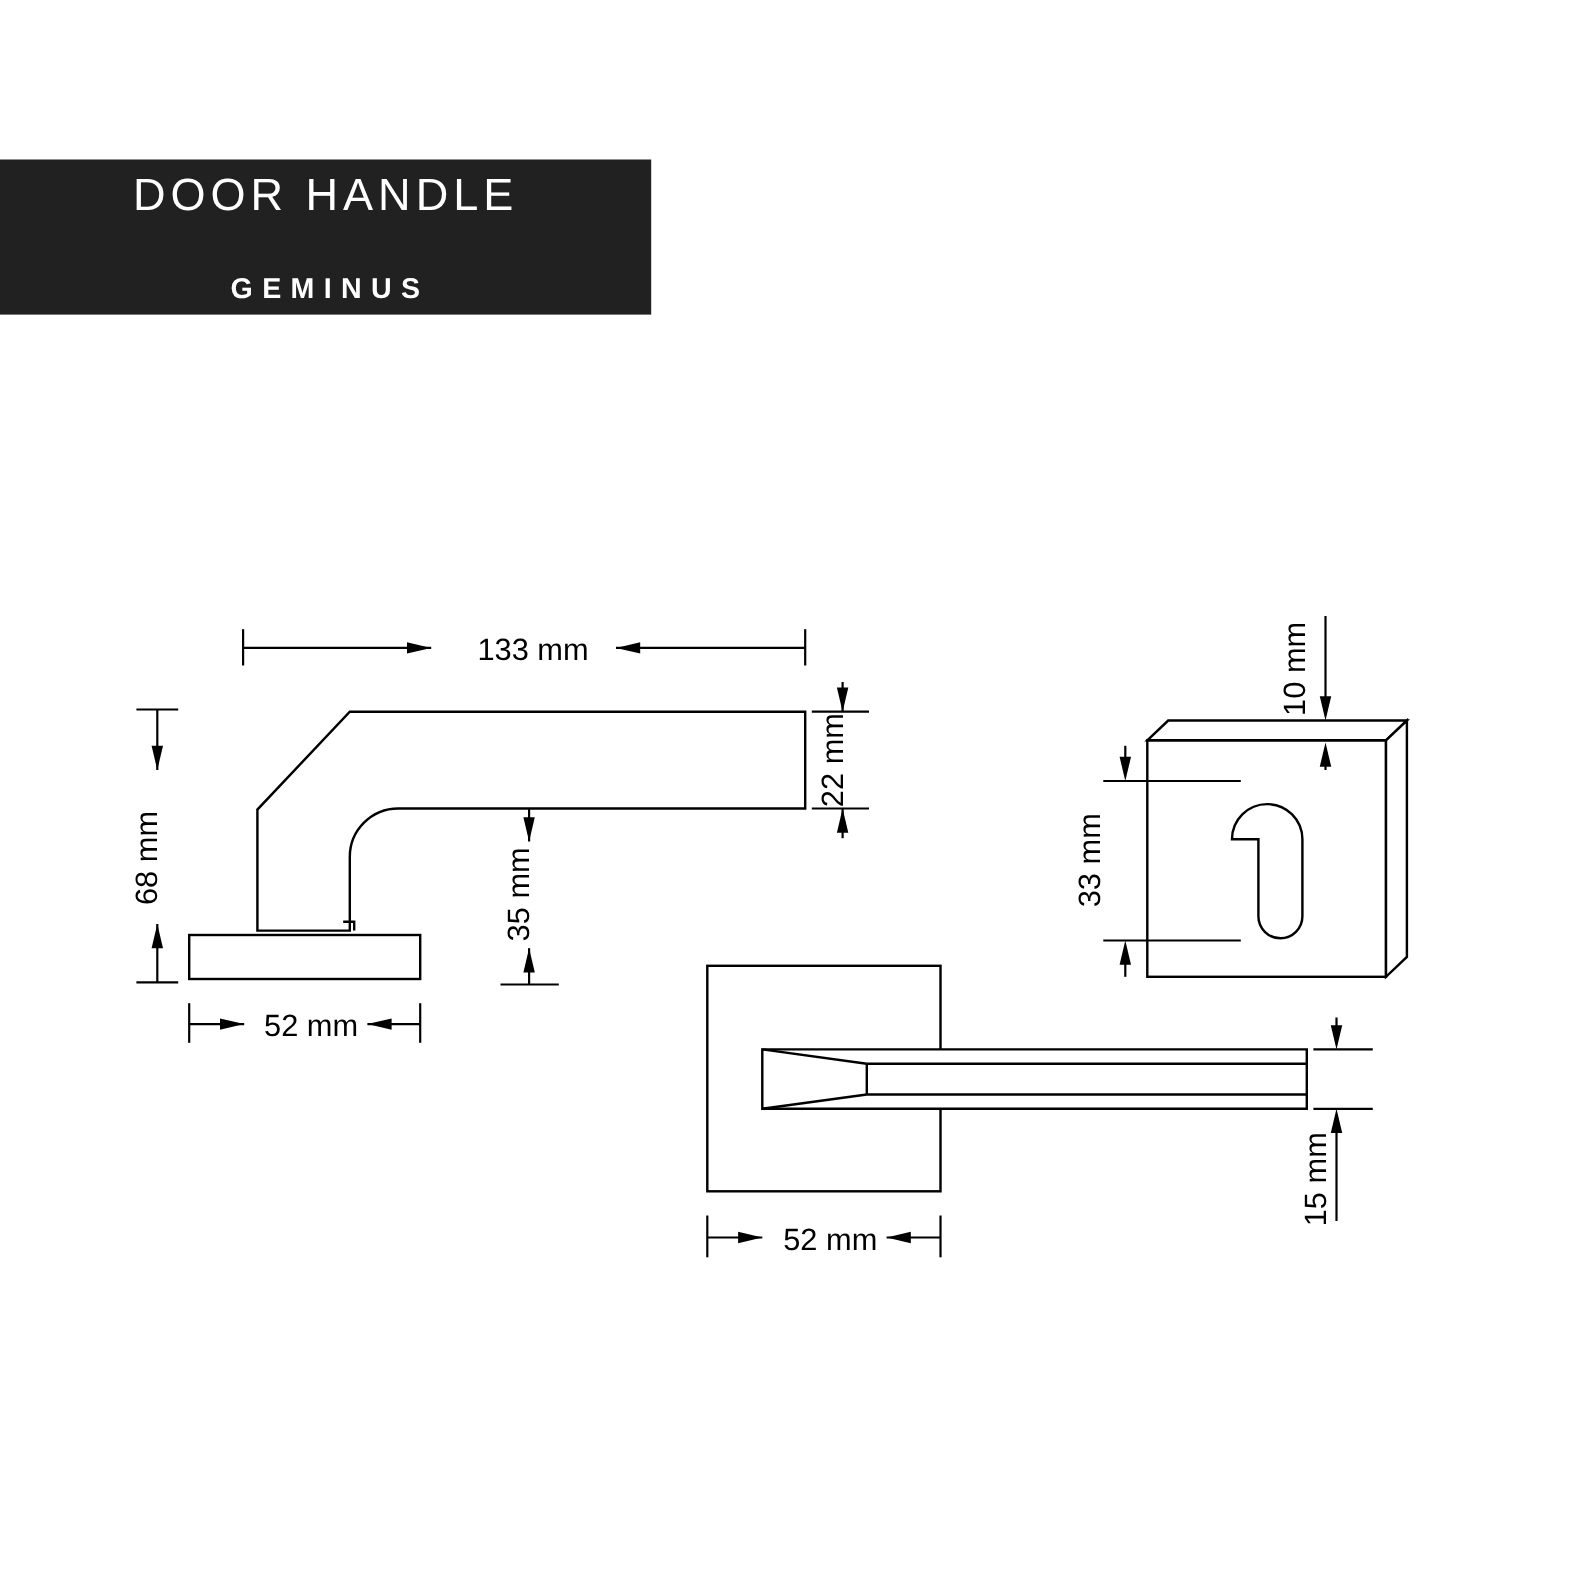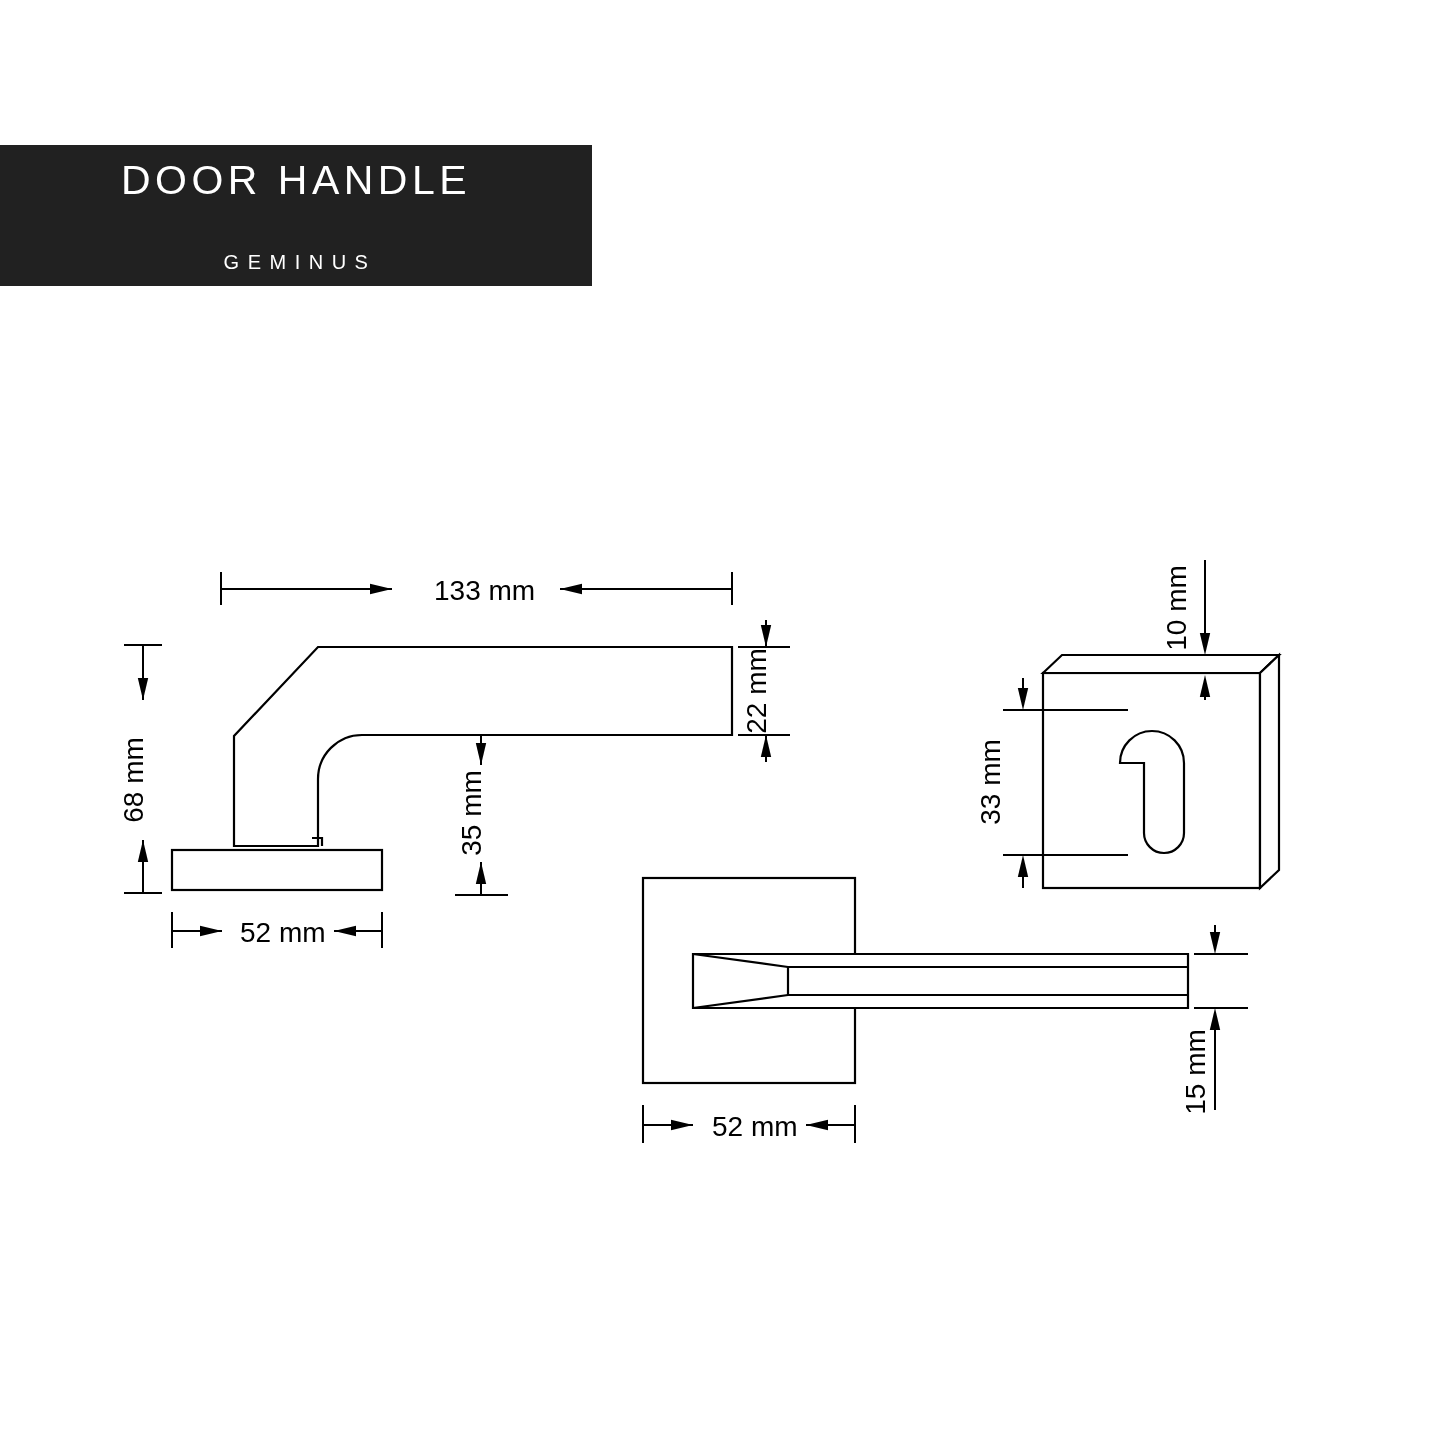--- a/index.html
+++ b/index.html
@@ -45,22 +45,22 @@
     font-size: 41px;
     font-weight: 300;
     letter-spacing: 4.5px;
     line-height: 1;
     margin-bottom: 12px;
     white-space: nowrap;
   }
   #title-sub {
     color: #ffffff;
     font-family: "Liberation Sans", sans-serif;
-    font-size: 20px;
-    font-weight: 400;
+    font-size: 26px;
+    font-weight: 700;
     letter-spacing: 8.5px;
     line-height: 1;
     white-space: nowrap;
     padding-left: 8px;
     margin-top: 39px;
   }
 
   
   #drawing {
     position: absolute;

